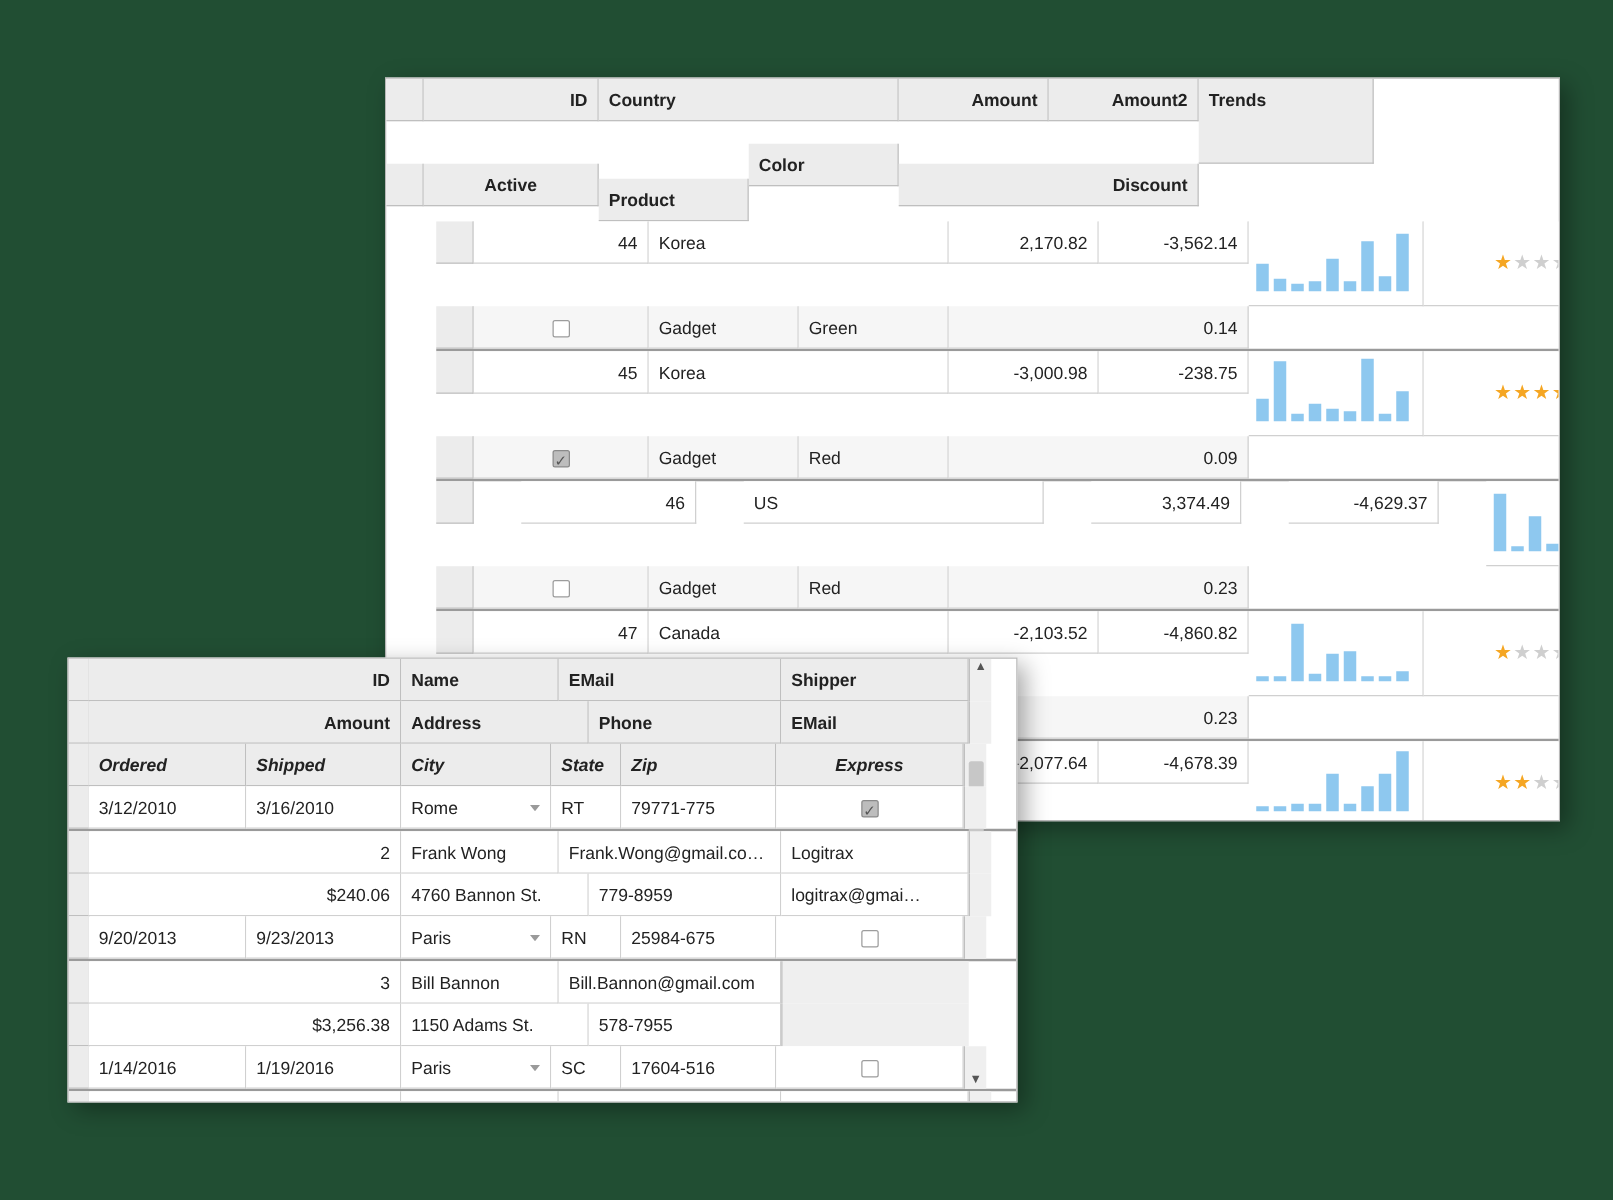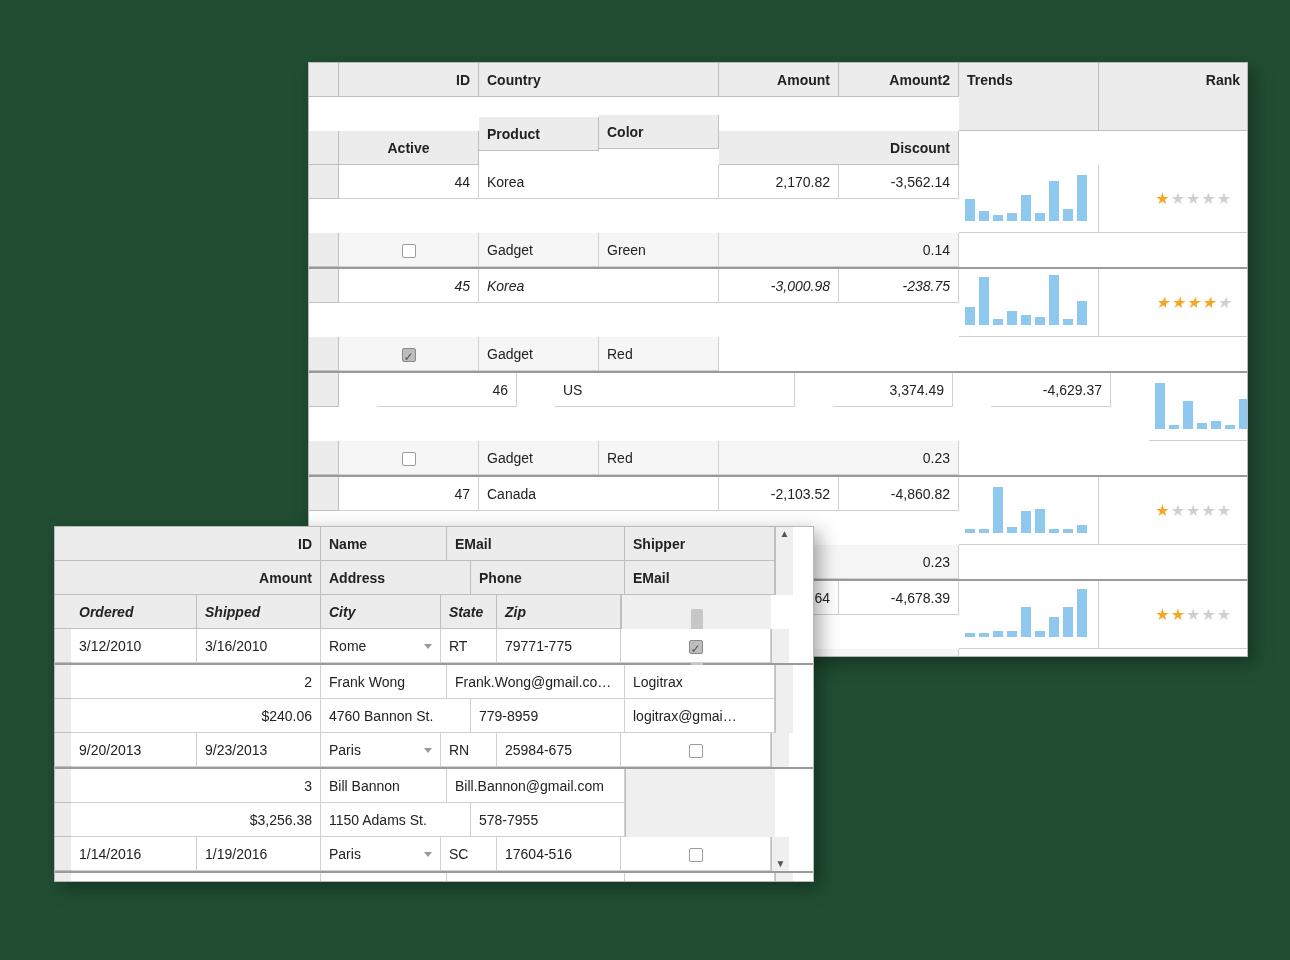--- a/index.html
+++ b/index.html
@@ -57,21 +57,21 @@
   
   #back {
     top:62px; left:308px; width:940px; height:595px;
     overflow:hidden;
   }
   #back .head1 { display:grid; grid-template-columns: 30px 140px 240px 120px 120px 140px 150px; }
   #back .head2 { display:grid; grid-template-columns: 30px 140px 120px 120px 240px 140px 150px; }
   #back .tall { height:68px; display:flex; align-items:center; }
   #back .rk { height:68px; display:flex; align-items:center; justify-content:flex-end; padding-right:16px; }
 
-  #back-body { height:calc(100% - 68px); overflow:hidden; }
+  #back-body { height:calc(100% - 68px); overflow:hidden;padding-left:40px; }
 
   
   #front {
     top:526px; left:54px; width:760px; height:356px;
     overflow:hidden;
   }
   #front .hrow1 { display:grid; grid-template-columns: 16px 250px 126px 178px 150px 18px; }
   #front .hrow2 { display:grid; grid-template-columns: 16px 250px 150px 154px 150px 18px; }
   #front .hrow3 { display:grid; grid-template-columns: 16px 126px 124px 120px 56px 124px 150px 18px; font-style: italic; }
   #front .drow-a { display:grid; grid-template-columns: 16px 250px 126px 178px 150px 18px; }
@@ -89,27 +89,26 @@
 
   <div id="back" class="grid-window">
 
     <div class="head1">
       <div class="hcell gutter"></div>
       <div class="hcell num">ID</div>
       <div class="hcell">Country</div>
       <div class="hcell num">Amount</div>
       <div class="hcell num">Amount2</div>
       <div class="hcell tall" style="grid-row:span 2;align-items:flex-start">Trends</div>
-      <div class="hcell tall num" style="grid-row:span 2;align-items:flex-start;justify-content:flex-end">Rank</div>
     </div>
 
     <div class="head2" style="margin-top:-34px">
       <div class="hcell gutter" style="height:34px;margin-top:34px"></div>
       <div class="hcell ctr" style="margin-top:34px">Active</div>
-      <div class="hcell" style="margin-top:20px">Product</div>
+      <div class="hcell" style="margin-top:46px">Product</div>
       <div class="hcell" style="margin-top:18px">Color</div>
       <div class="hcell num" style="margin-top:34px">Discount</div>
       <div style="margin-top:34px"></div>
       <div style="margin-top:34px"></div>
     </div>
 
     <div id="back-body">
         <div style="display: grid; grid-template-columns: 30px 140px 240px 120px 120px 140px 150px;">
           <div class="cell gutter"></div>
           <div class="cell num">44</div>
@@ -135,21 +134,21 @@
         </div>
         <div style="display: grid; grid-template-columns: 30px 140px 120px 120px 240px 140px 150px; margin-top: -34px;">
           <div class="cell gutter" style="margin-top:34px"></div>
           <div class="cell ctr" style="margin-top:34px;background:#f6f6f6"><span class="chk"></span></div>
           <div class="cell" style="margin-top:34px;background:#f6f6f6">Gadget</div>
           <div class="cell" style="margin-top:34px;background:#f6f6f6">Green</div>
           <div class="cell num" style="margin-top:34px;background:#f6f6f6">0.14</div>
           <div style="margin-top:34px"></div>
           <div style="margin-top:34px"></div>
         </div>
-        <div style="display: grid; grid-template-columns: 30px 140px 240px 120px 120px 140px 150px; border-top: 2px solid rgb(154, 154, 154); font-style: italic;">
+        <div style="display: grid; grid-template-columns: 30px 140px 240px 120px 120px 140px 150px; border-top: 2px solid rgb(154, 154, 154);">
           <div class="cell gutter"></div>
           <div class="cell num">45</div>
           <div class="cell">Korea</div>
           <div class="cell num">-3,000.98</div>
           <div class="cell num">-238.75</div>
           <div class="cell" style="height:68px;padding:0" rowspan="2">
             <div class="bars">
               <span style="height:18px"></span>
               <span style="height:48px"></span>
               <span style="height:6px"></span>
@@ -163,20 +162,21 @@
           </div>
           <div class="cell rk" style="height:68px">
             <span class="star"><span class="on">★</span><span class="on">★</span><span class="on">★</span><span class="on">★</span>★</span>
           </div>
         </div>
         <div style="display: grid; grid-template-columns: 30px 140px 120px 120px 240px 140px 150px; margin-top: -34px;">
           <div class="cell gutter" style="margin-top:34px"></div>
           <div class="cell ctr" style="margin-top:34px;background:#f6f6f6"><span class="chk checked"></span></div>
           <div class="cell" style="margin-top:34px;background:#f6f6f6">Gadget</div>
           <div class="cell" style="margin-top:34px;background:#f6f6f6">Red</div>
+          <div class="cell num" style="margin-top:34px;background:#f6f6f6">0.09</div>
           <div style="margin-top:34px"></div>
           <div style="margin-top:34px"></div>
         </div>
         <div style="display: grid; grid-template-columns: 30px 140px 240px 120px 120px 140px 150px; border-top: 2px solid rgb(154, 154, 154); gap: 38px;">
           <div class="cell gutter"></div>
           <div class="cell num">46</div>
           <div class="cell">US</div>
           <div class="cell num">3,374.49</div>
           <div class="cell num">-4,629.37</div>
           <div class="cell" style="height:68px;padding:0" rowspan="2">
@@ -292,20 +292,21 @@
       <div class="hcell">EMail</div>
       <div class="scroll" style="height:34px"></div>
     </div>
     <div class="hrow3">
       <div class="hcell gutter"></div>
       <div class="hcell">Ordered</div>
       <div class="hcell">Shipped</div>
       <div class="hcell">City</div>
       <div class="hcell">State</div>
       <div class="hcell">Zip</div>
+      <div class="hcell ctr">Express</div>
       <div class="scroll" style="height:34px">
           <div class="thumb"></div>
         </div>
     </div>
 
     <div id="front-body">
         <div class="drow-c" style="">
           <div class="cell gutter"></div>
           <div class="cell">3/12/2010</div>
           <div class="cell">3/16/2010</div>

